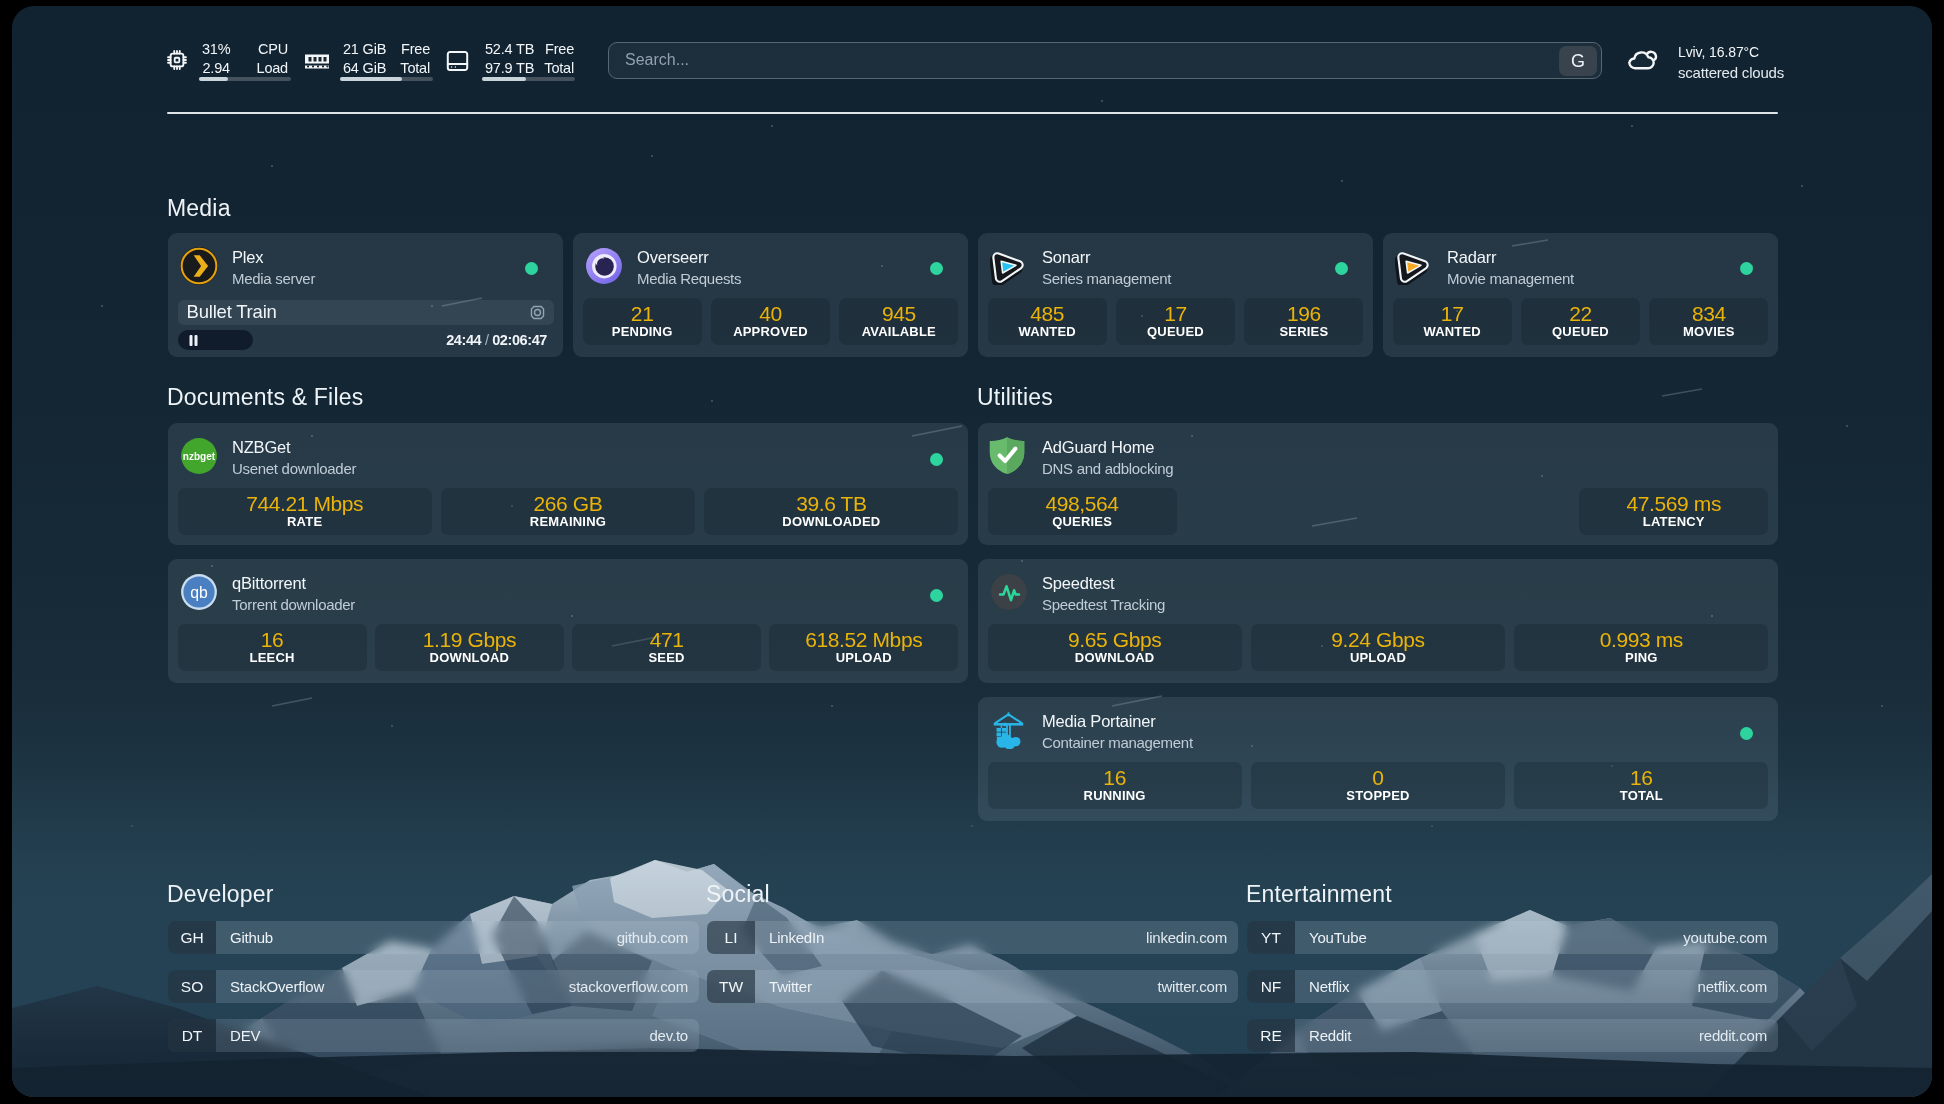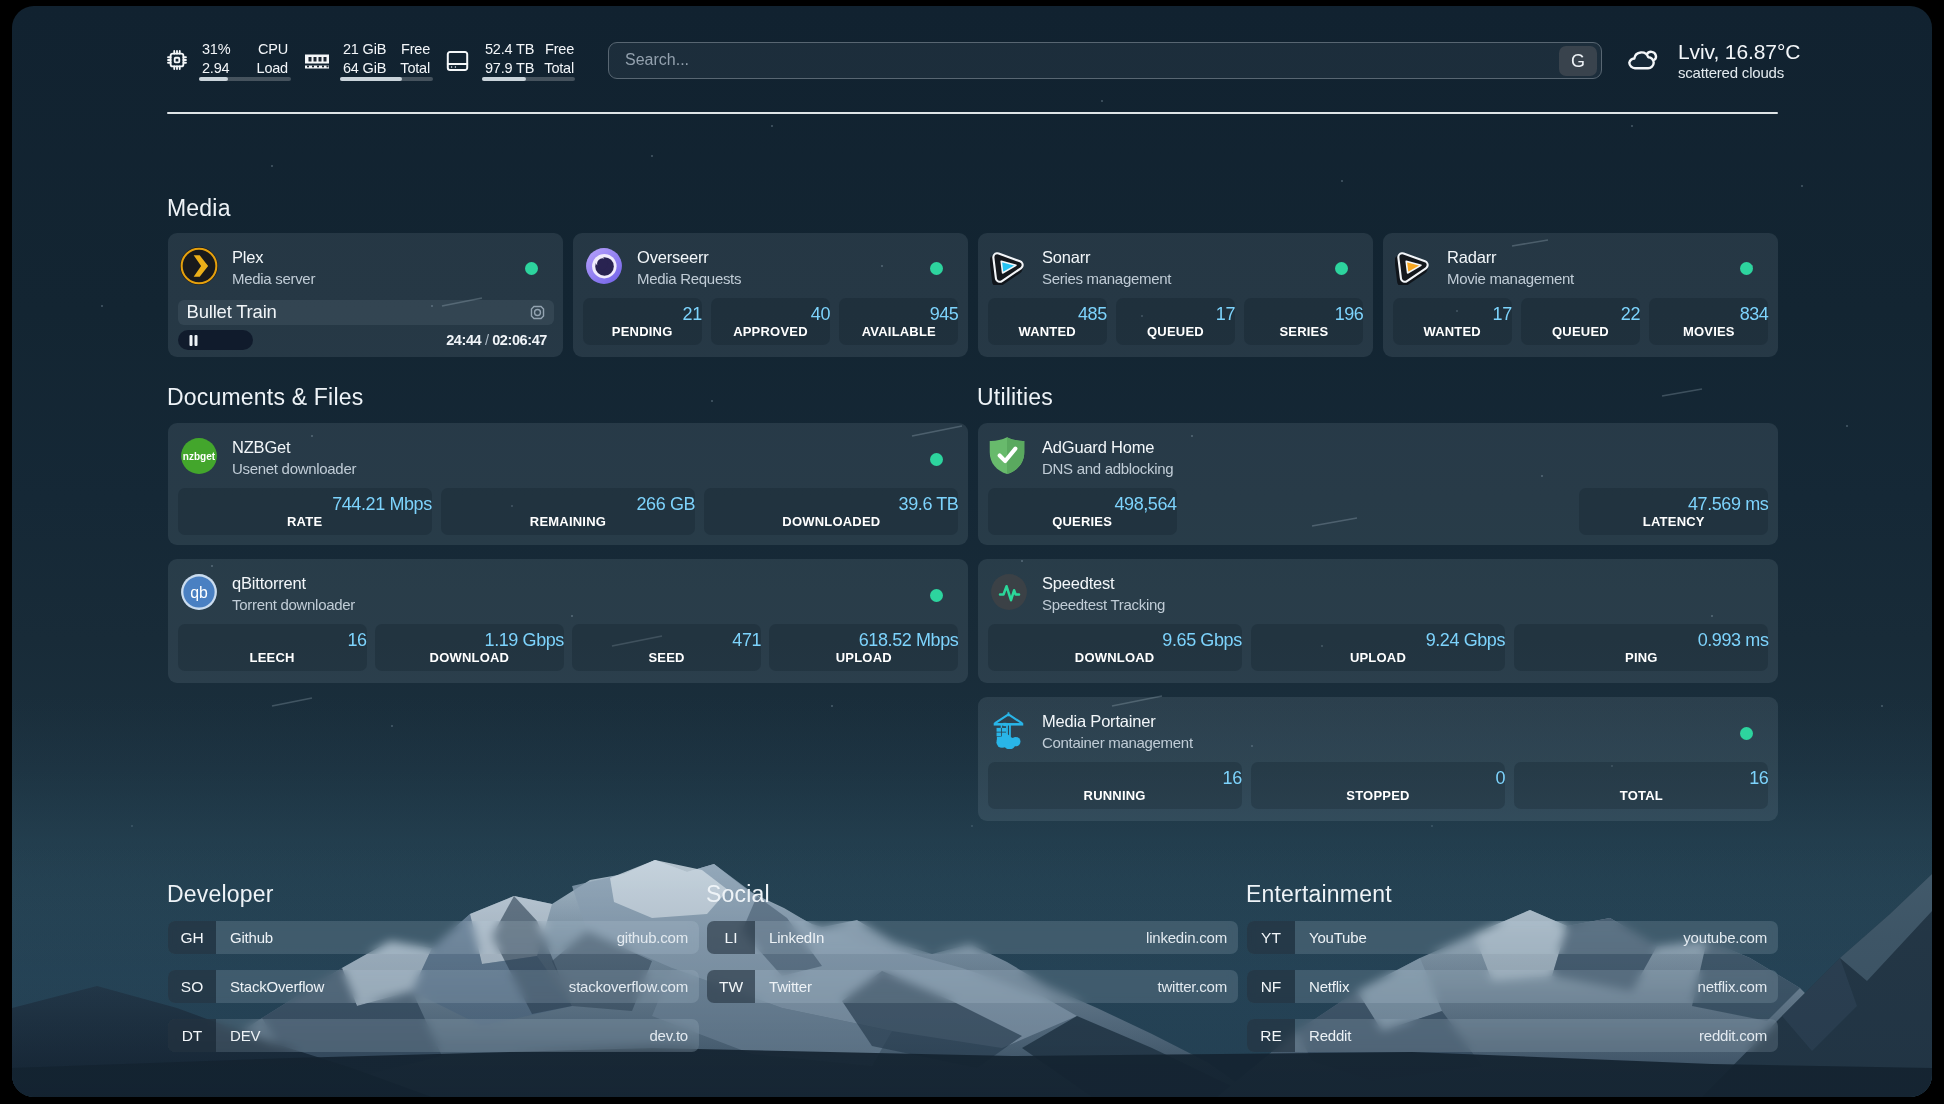--- a/index.html
+++ b/index.html
@@ -8,29 +8,29 @@
  background:linear-gradient(180deg,#112230 0%,#132532 28%,#152836 45%,#182b38 58%,#1b303e 70%,#1f3745 78%,#223c4b 84%,#21394a 90%);}
 .bgsvg{position:absolute;left:0;top:0;}
 .ui{position:absolute;left:0;top:0;width:1944px;height:1104px;}
 .abs{position:absolute;}
 .hdr{position:absolute;font-size:23px;font-weight:500;color:#eef3f7;letter-spacing:.2px;}
 .card{position:absolute;background:rgba(222,240,250,0.094);border-radius:9px;}
 .ctitle{position:absolute;left:64px;top:15px;font-size:16.5px;font-weight:500;color:#f2f6f9;letter-spacing:-.2px;}
 .csub{position:absolute;left:64px;top:37px;font-size:15px;font-weight:400;color:#c0ccd6;letter-spacing:-.3px;}
 .dot{position:absolute;width:13px;height:13px;border-radius:50%;background:#2dd49e;}
 .sbox{position:absolute;background:rgba(10,22,32,0.22);border-radius:7px;text-align:center;}
-.sval{margin-top:6px;font-size:18px;line-height:20px;color:#7dd3fc;letter-spacing:-.4px;text-align:right;}
+.sval{margin-top:6px;font-size:21px;line-height:20px;color:#eab308;letter-spacing:-.4px;}
 .slab{margin-top:0px;font-size:13px;line-height:16px;font-weight:700;color:#fff;letter-spacing:.2px;}
 .icw{position:absolute;left:11.5px;top:14px;width:38px;height:38px;}
 .brow{position:absolute;height:33px;background:rgba(203,224,238,0.16);border-radius:7px;overflow:hidden;backdrop-filter:blur(5px);}
 .babbr{position:absolute;left:0;top:0;width:48px;height:33px;background:rgba(16,30,41,0.55);
  color:#f2f6f9;font-size:15.5px;text-align:center;line-height:33px;}
 .bname{position:absolute;left:62px;top:0;height:33px;line-height:33px;font-size:15px;color:#edf2f6;letter-spacing:-.2px;}
 .burl{position:absolute;right:11px;top:0;height:33px;line-height:33px;font-size:15px;color:#e3eaf0;letter-spacing:-.2px;text-align:center;}
-.sys{position:absolute;font-size:14.5px;line-height:18.5px;color:#f3f6f9;letter-spacing:-.2px;}
+.sys{position:absolute;font-size:14.5px;line-height:18.5px;color:#f3f6f9;letter-spacing:-.2px;text-align:center;}
 .pbar{position:absolute;height:4.5px;border-radius:2.5px;background:rgba(255,255,255,0.22);top:76.5px;}
 .pfill{height:4.5px;border-radius:2.5px;background:#c9d3da;}
 </style></head><body>
 <div class="screen">
 <svg class="bgsvg" width="1920" height="1091" viewBox="0 0 1920 1091">
 <defs>
  <linearGradient id="snowL" x1="0" y1="0" x2="0" y2="1">
    <stop offset="0" stop-color="#b3c5d2"></stop>
           <stop offset="0.3" stop-color="#8aa0b2"></stop>
           <stop offset="0.75" stop-color="#5a7184"></stop>
@@ -177,21 +177,21 @@
       <div class="pfill" style="width:47%"></div>
     </div>
     <div class="abs" style="left:608px;top:42px;width:994px;height:37px;border:1.5px solid #586672;border-radius:9px;background:rgba(225,240,248,0.055)">
 <div class="abs" style="left:16px;top:8px;font-size:16px;color:#93a1ae;">Search...</div>
 <div class="abs" style="right:4px;top:2.5px;width:38px;height:30px;background:#39434d;border-radius:7px;color:#eef3f7;font-size:18px;text-align:center;line-height:30px;">G</div>
 </div>
     <svg class="abs" style="left:1626px;top:46px" width="34" height="27" viewBox="0 0 34 27" fill="none" stroke="#f4f7f9" stroke-width="2.4" stroke-linejoin="round" stroke-linecap="round">
 <path d="M20.8 8.4 a4.9 4.9 0 0 1 9 0.9 a4.3 4.3 0 0 1 -1.2 4.4"></path>
 <path d="M8.3 12.5 a7.2 7.2 0 0 1 13.9 -1.3 a5.5 5.5 0 0 1 5.5 5.6 a5.6 5.6 0 0 1 -5.7 5.4 H9.2 a5.7 5.7 0 0 1 -5.9 -5.4 a5.8 5.8 0 0 1 5 -4.3 z" fill="#152836"></path>
     </svg>
-    <div class="sys" style="left:1678px;top:43px;font-size:21px;letter-spacing:-.1px">Lviv, 16.87°C</div>
+    <div class="sys" style="left:1678px;top:43px;font-size:14px;letter-spacing:-.1px">Lviv, 16.87°C</div>
     <div class="sys" style="left:1678px;top:63.5px;font-size:15px;color:#e3eaef;letter-spacing:-.2px">scattered clouds</div>
     <div class="abs" style="left:167px;top:112px;width:1611px;height:2px;background:rgba(245,249,251,0.9);border-radius:1px"></div>
     <div class="hdr" style="left:167px;top:195px">Media</div>
     <div class="card" style="left:168px;top:233px;width:395px;height:124px">
       <svg class="icw" style="left:10.5px;top:13px;width:40px;height:40px" viewBox="0 0 36 36">
         <circle cx="18" cy="18" r="17" fill="#191a1c"></circle>
 <circle cx="18" cy="18" r="15.6" fill="none" stroke="#e5a00d" stroke-width="1.8"></circle>
 <path d="M13.2 8.3 h5.4 L26.2 18 l-7.6 9.7 h-5.4 L19.9 18 Z" fill="#ebaf19"></path>
       </svg>
       <div class="ctitle">Plex</div>

